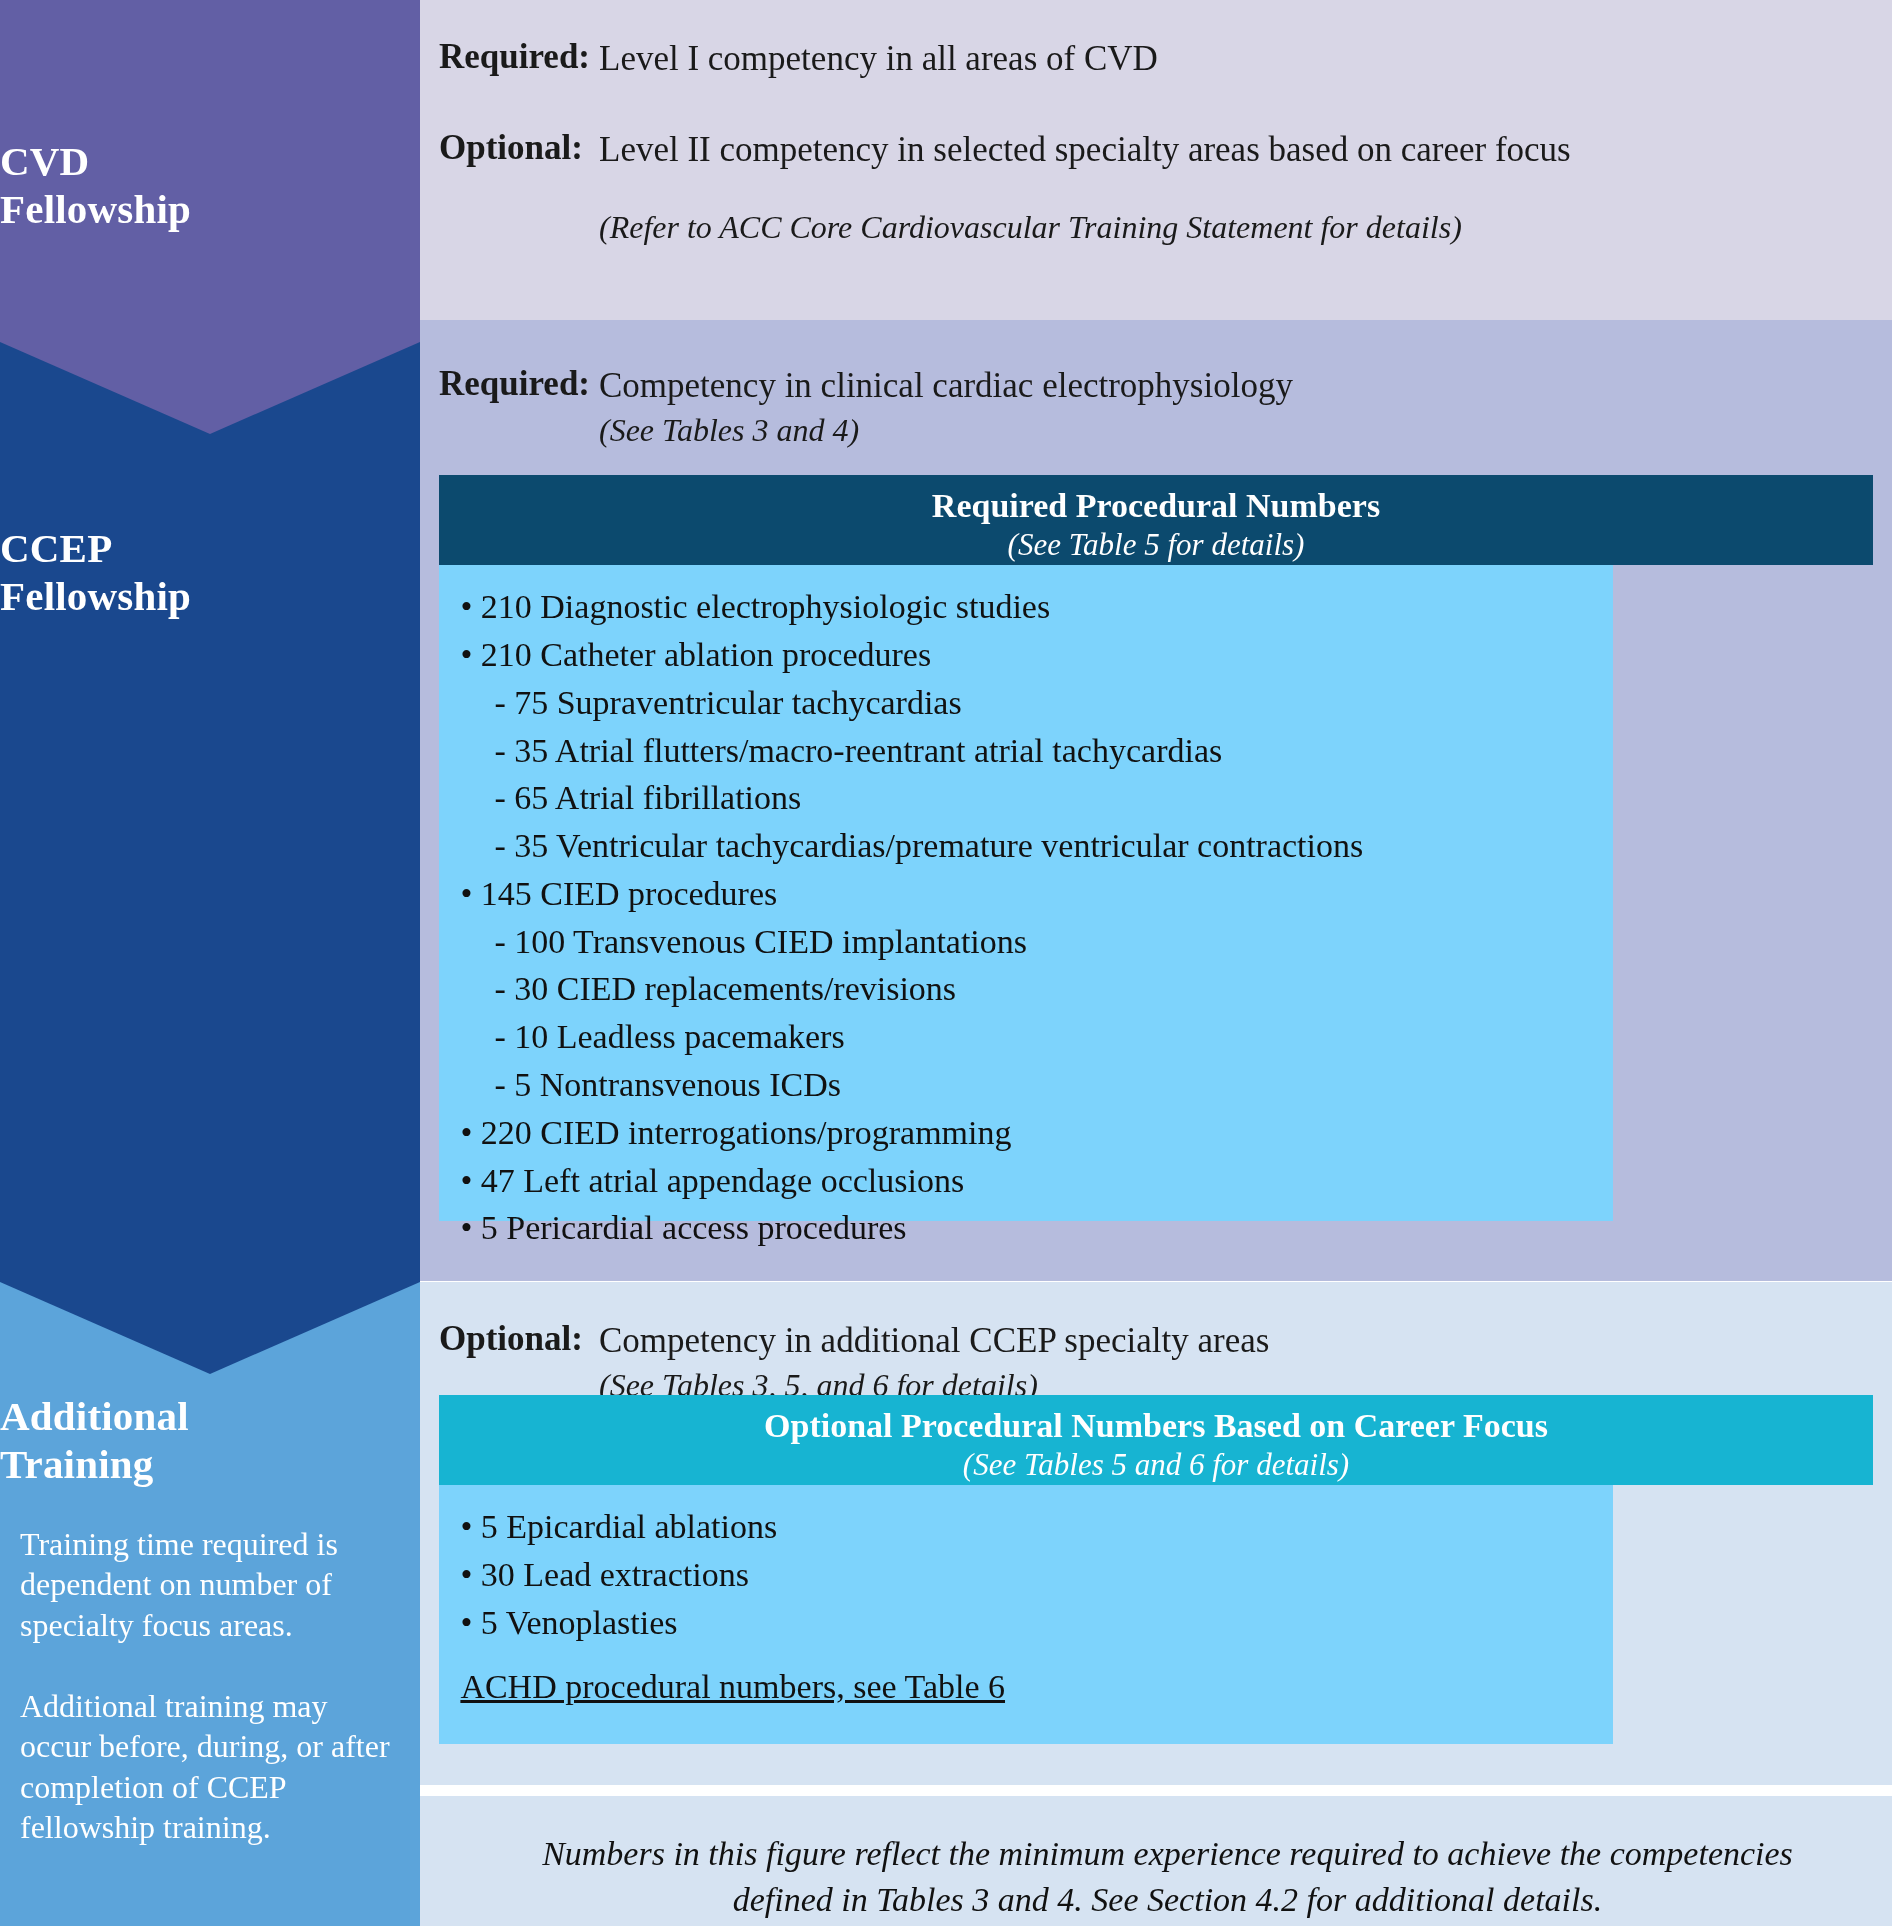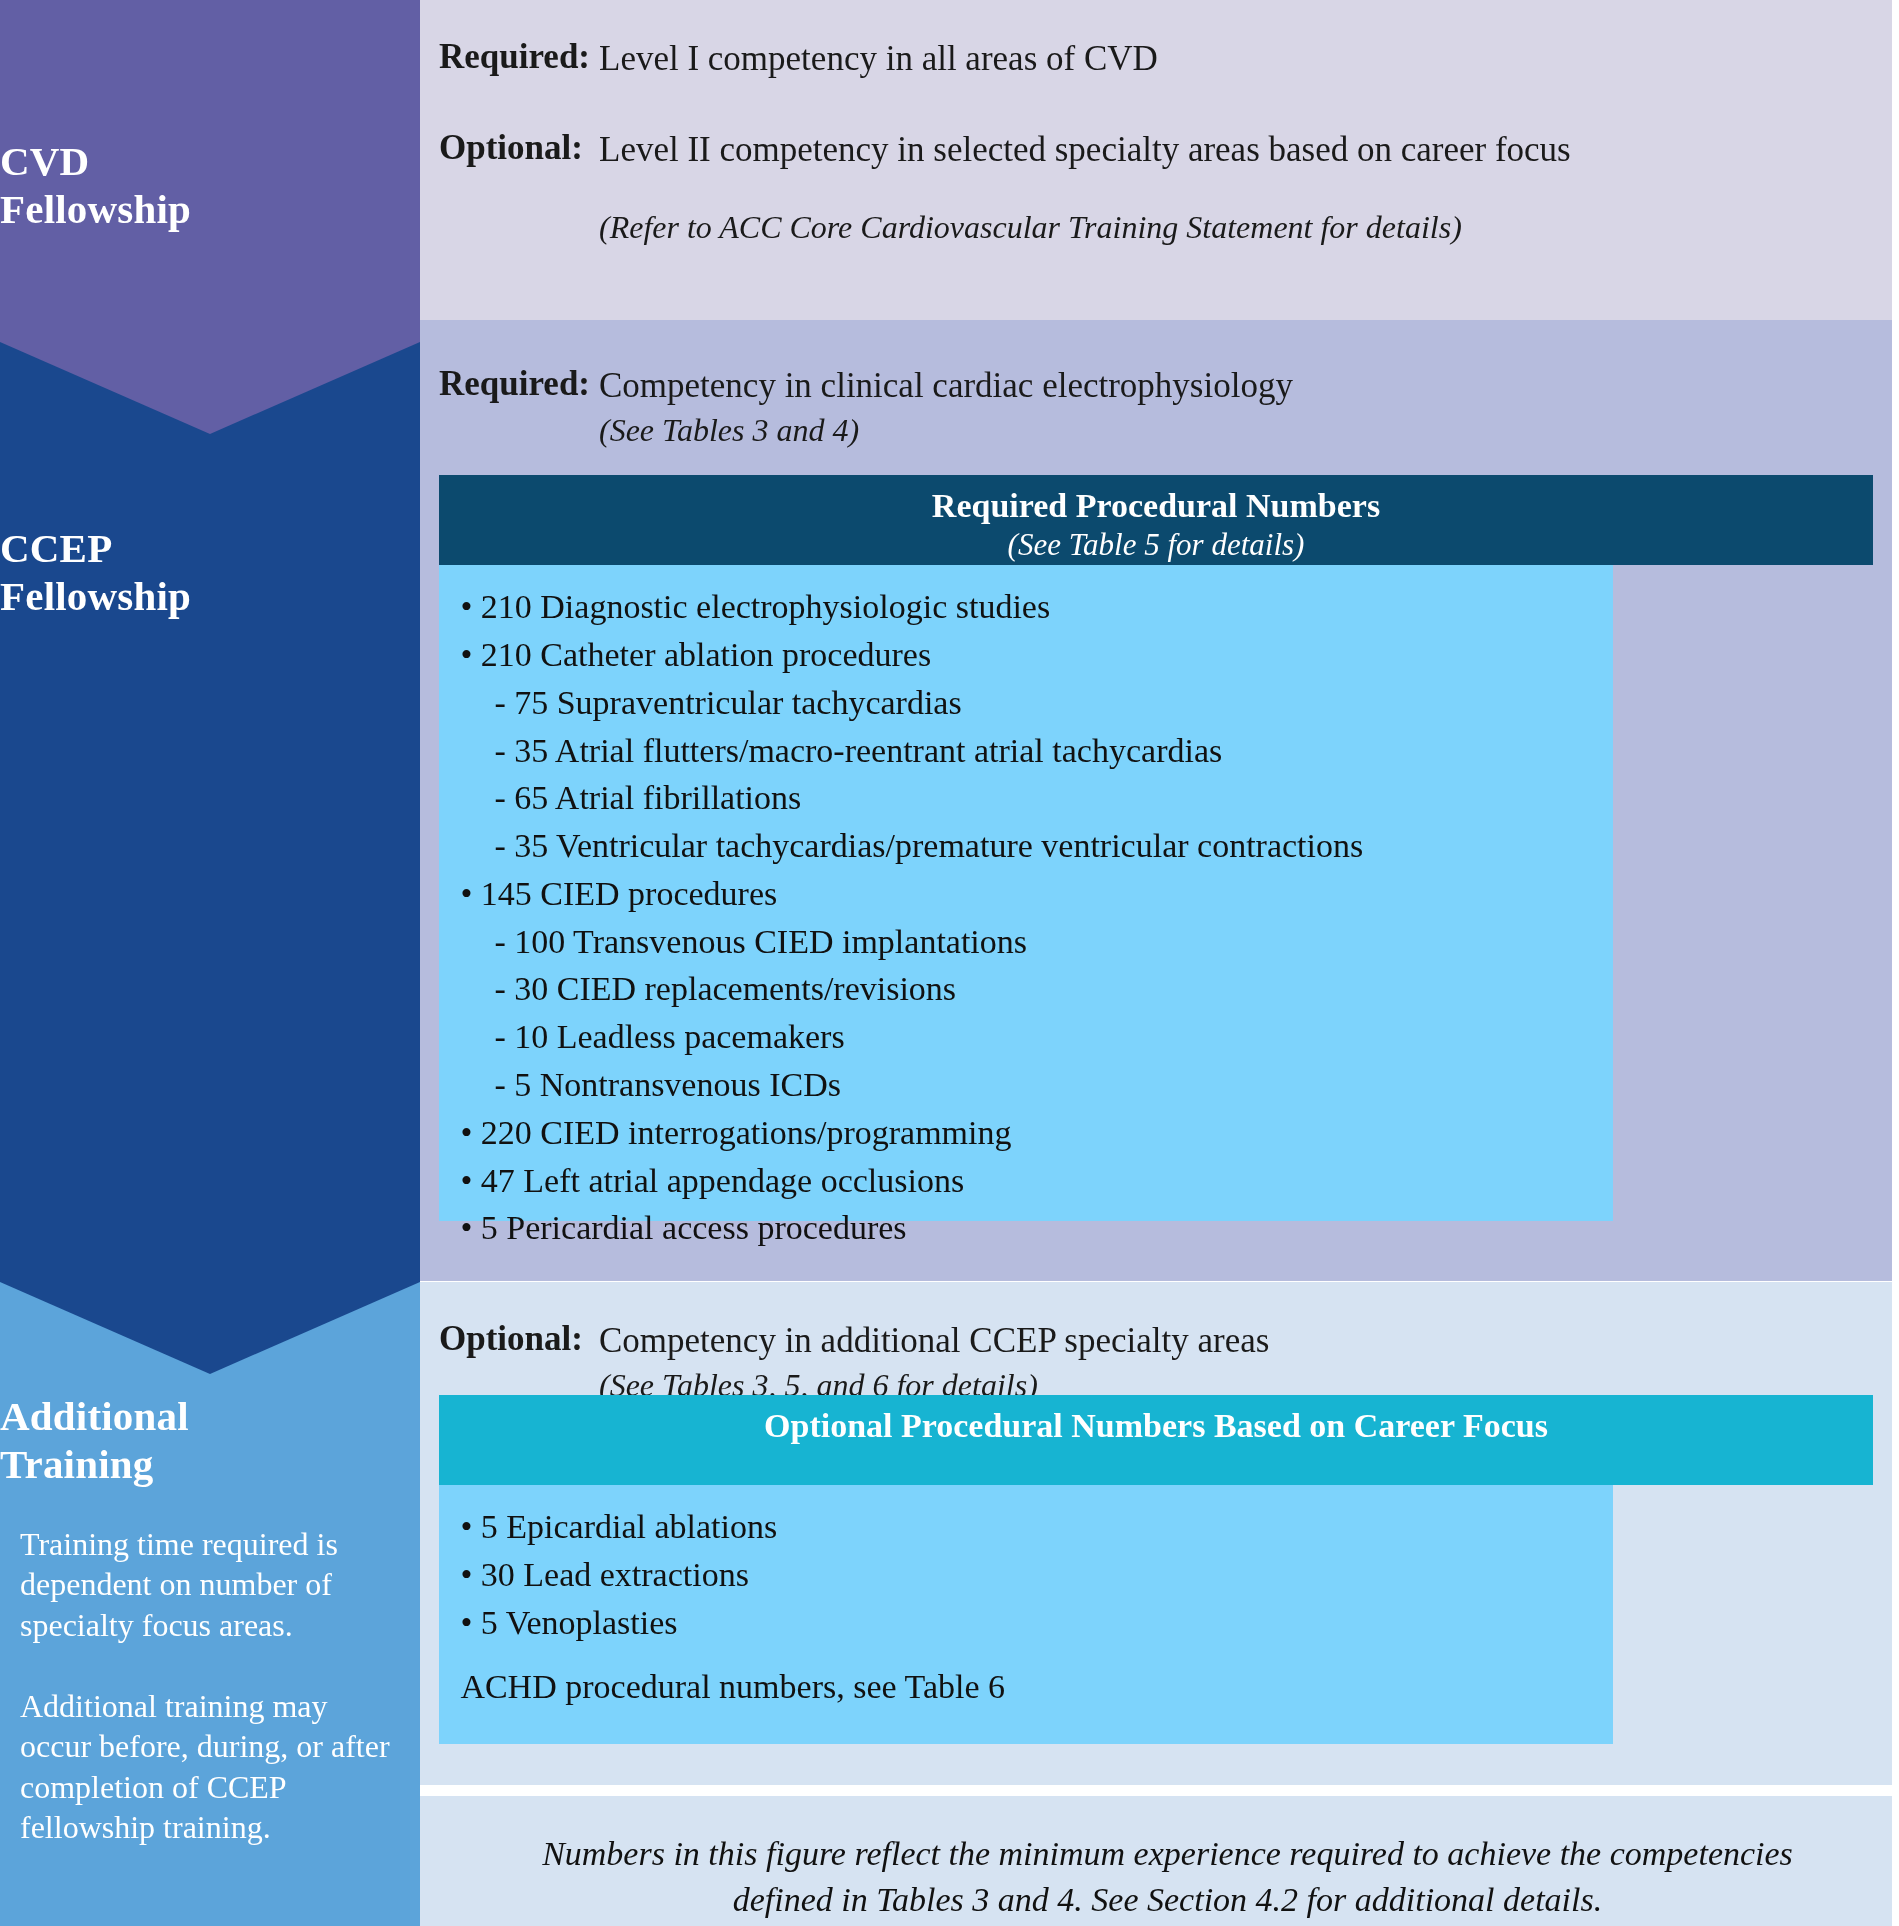--- a/index.html
+++ b/index.html
@@ -90,21 +90,21 @@
   }
   .lb-req { top:245px; height:656px; }
   .lb-opt { top:203px; height:259px; }
 
   .lb-inner { padding:18.3px 0 0 21.4px; }
   li, .li, .plainline {
     list-style:none; font-size:34px; color:#111; line-height:1.0;
   }
   .li   { padding:6.9px 0; }
   .li.sub2 { padding-left:34px; font-size:34px; }
-  .plainline { padding-top:23px; padding-bottom:4.6px; }
+  .plainline { padding-top:23px; padding-bottom:4.6px;text-decoration:underline; }
 
   
   .footnote {
     position:absolute; left:76px; top:34px; width:1343px;
     text-align:center; font-style:italic; font-size:34px;
     line-height:1.36; color:#111;
   }
 
   
   .edge-right { position:absolute; left:1892px; top:0; width:7.6px; height:1927px; background:#ffffff; }
@@ -183,20 +183,21 @@
     <div class="ccep-block" style="top:37px;">
       <div class="row">
         <div class="lbl">Optional:</div>
         <div class="val">Competency in additional CCEP specialty areas</div>
       </div>
       <div class="sub ccep-sub">(See Tables 3, 5, and 6 for details)</div>
     </div>
 
     <div class="bar bar-teal">
       <div class="bt">Optional Procedural Numbers Based on Career Focus</div>
+      <div class="bs">(See Tables 5 and 6 for details)</div>
     </div>
 
     <div class="listbox lb-opt">
       <div class="lb-inner" id="opt-list">
           <div class="li">• 5 Epicardial ablations</div>
           <div class="li">• 30 Lead extractions</div>
           <div class="li">• 5 Venoplasties</div>
           <div class="plainline">ACHD procedural numbers, see Table 6</div>
         </div>
     </div>

